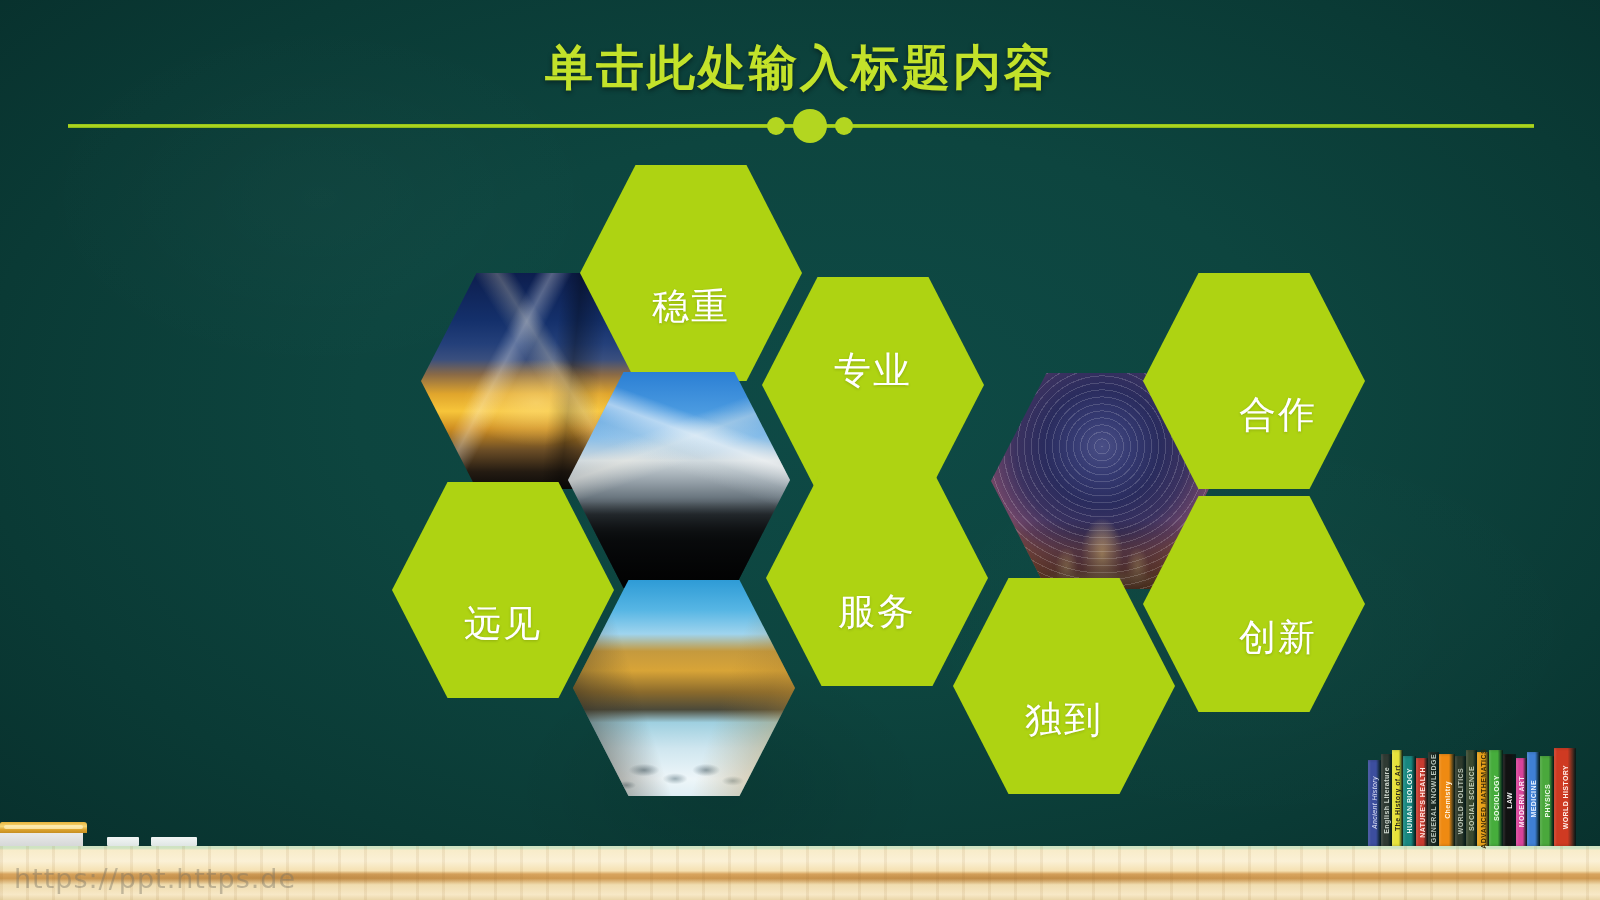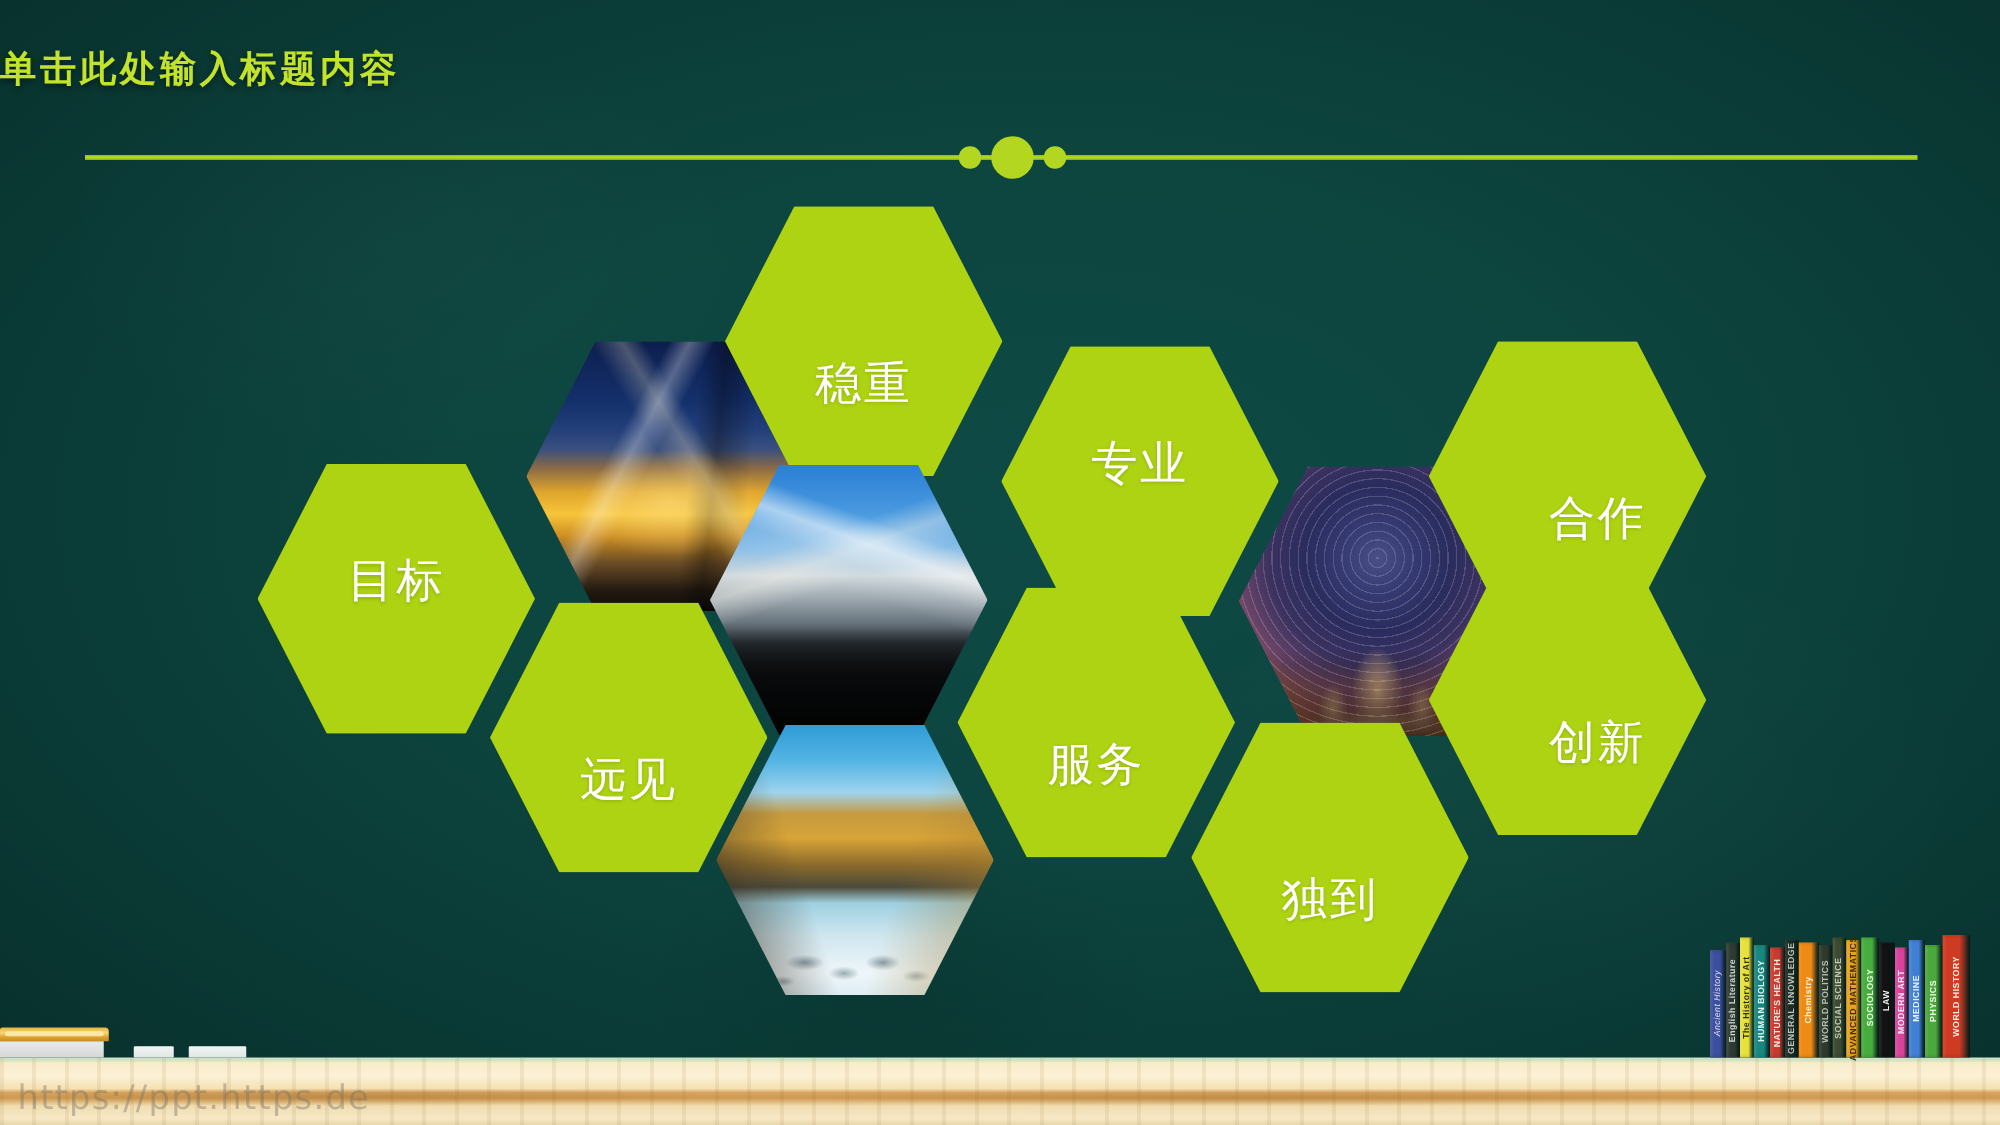--- a/index.html
+++ b/index.html
@@ -24,21 +24,22 @@
     background:
       radial-gradient(ellipse 420px 260px at 20% 22%, rgba(255,255,255,.018), transparent 70%),
       radial-gradient(ellipse 520px 300px at 78% 70%, rgba(255,255,255,.015), transparent 70%),
       radial-gradient(ellipse 300px 200px at 45% 88%, rgba(0,0,0,.10), transparent 70%);
     pointer-events:none;
   }
 
   
   #title {
     position:absolute; top:36px; left:0; width:1600px;
-    font-size:29px; font-weight:bold; letter-spacing:3px;
+    text-align:center;
+    font-size:48px; font-weight:bold; letter-spacing:3px;
     color:#c3e22a;
     text-shadow:0 2px 5px rgba(0,0,0,.45);
     z-index:6;
   }
   #divider-wrap{
     position:absolute; top:112px; left:68px; width:1466px; height:28px; z-index:6;
   }
   #divider-line{
     position:absolute; top:12px; left:0; width:100%; height:4px;
     background:linear-gradient(to bottom,#8fc018,#b7da22,#7fb214);
@@ -225,23 +226,20 @@
 
   <div id="divider-wrap">
     <div id="divider-line"></div>
     <span class="dot" id="dot-left"></span>
     <span class="dot" id="dot-center"></span>
     <span class="dot" id="dot-right"></span>
   </div>
 
   <div id="honeycomb">
 
-    <div class="hex green" style="left:206px; top:371px;">
-      <span class="hex-label lbl-up">目标</span>
-    </div>
 
     <div class="hex photo" style="left:421px; top:273px;">
       <span class="photo-inner pic-peak-gold"></span>
     </div>
 
     <div class="hex green" style="left:392px; top:470px;margin-top:12px;">
       <span class="hex-label lbl-down">远见</span>
     </div>
 
     <div class="hex green" style="left:580px; top:165px;">
@@ -249,41 +247,41 @@
     </div>
 
     <div class="hex photo" style="left:568px; top:372px;">
       <span class="photo-inner pic-peak-blue"></span>
     </div>
 
     <div class="hex photo" style="left:573px; top:580px;">
       <span class="photo-inner pic-lake"></span>
     </div>
 
-    <div class="hex green" style="left:801px; top:277px;">
+    <div class="hex green" style="left:762px; top:277px;">
       <span class="hex-label lbl-up">专业</span>
     </div>
 
     <div class="hex green" style="left:766px; top:470px;">
       <span class="hex-label lbl-down">服务</span>
     </div>
 
     <div class="hex photo" style="left:991px; top:373px;">
       <span class="photo-inner pic-startrail"></span>
     </div>
 
     <div class="hex green" style="left:953px; top:578px;">
       <span class="hex-label lbl-down">独到</span>
     </div>
 
     <div class="hex green" style="left:1143px; top:273px;">
       <span class="hex-label lbl-r-down">合作</span>
     </div>
 
-    <div class="hex green" style="left:1143px; top:452px;">
+    <div class="hex green" style="left:1143px; top:496px;">
       <span class="hex-label lbl-r-down">创新</span>
     </div>
 
   </div>
 
   <div id="books">
       <div class="book" style="width: 13px; height: 86px; background: linear-gradient(90deg, rgb(60, 78, 158) 0%, rgb(60, 78, 158) 62%, rgba(0, 0, 0, 0.35) 100%);">
         <span class="book-title slant" style="color: rgb(223, 227, 245);">Ancient History</span>
       </div>
       <div class="book" style="width: 11px; height: 92px; background: linear-gradient(90deg, rgb(47, 58, 51) 0%, rgb(47, 58, 51) 62%, rgba(0, 0, 0, 0.35) 100%);">

